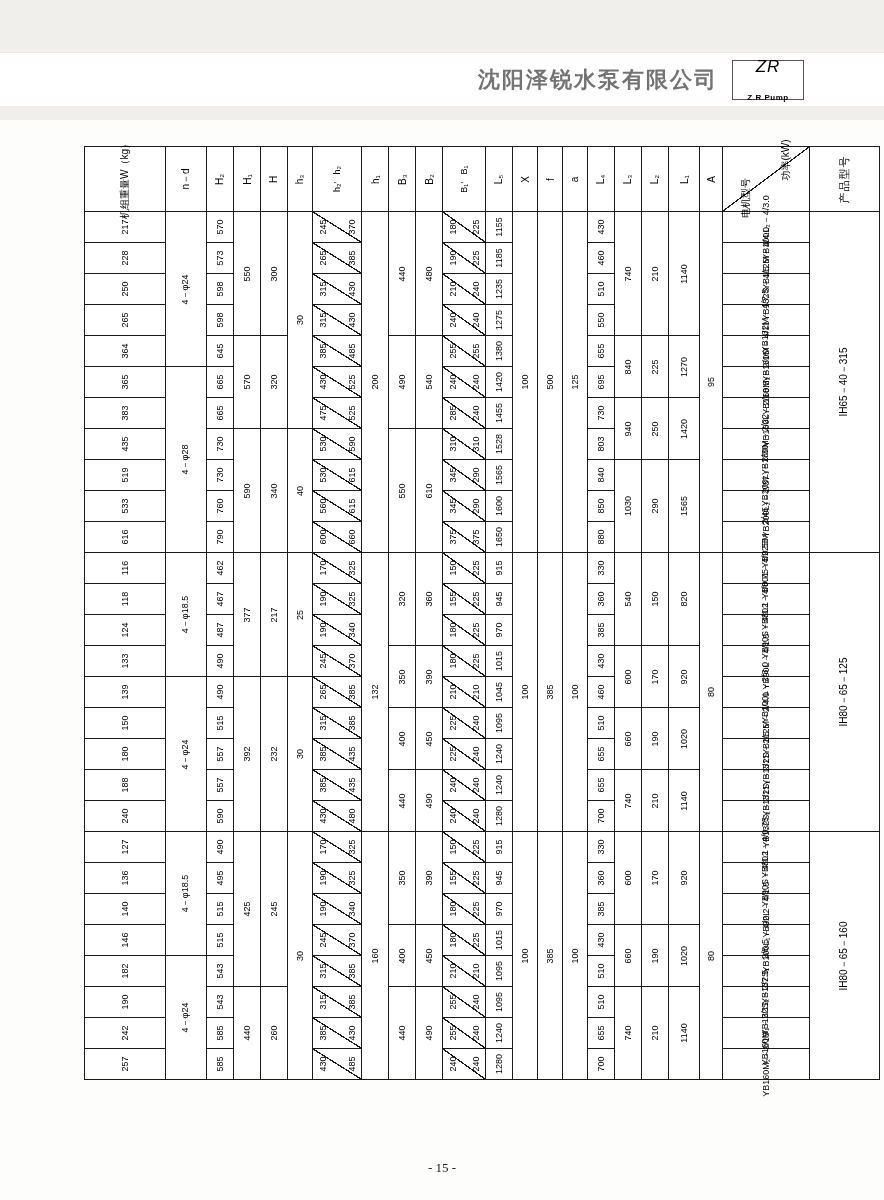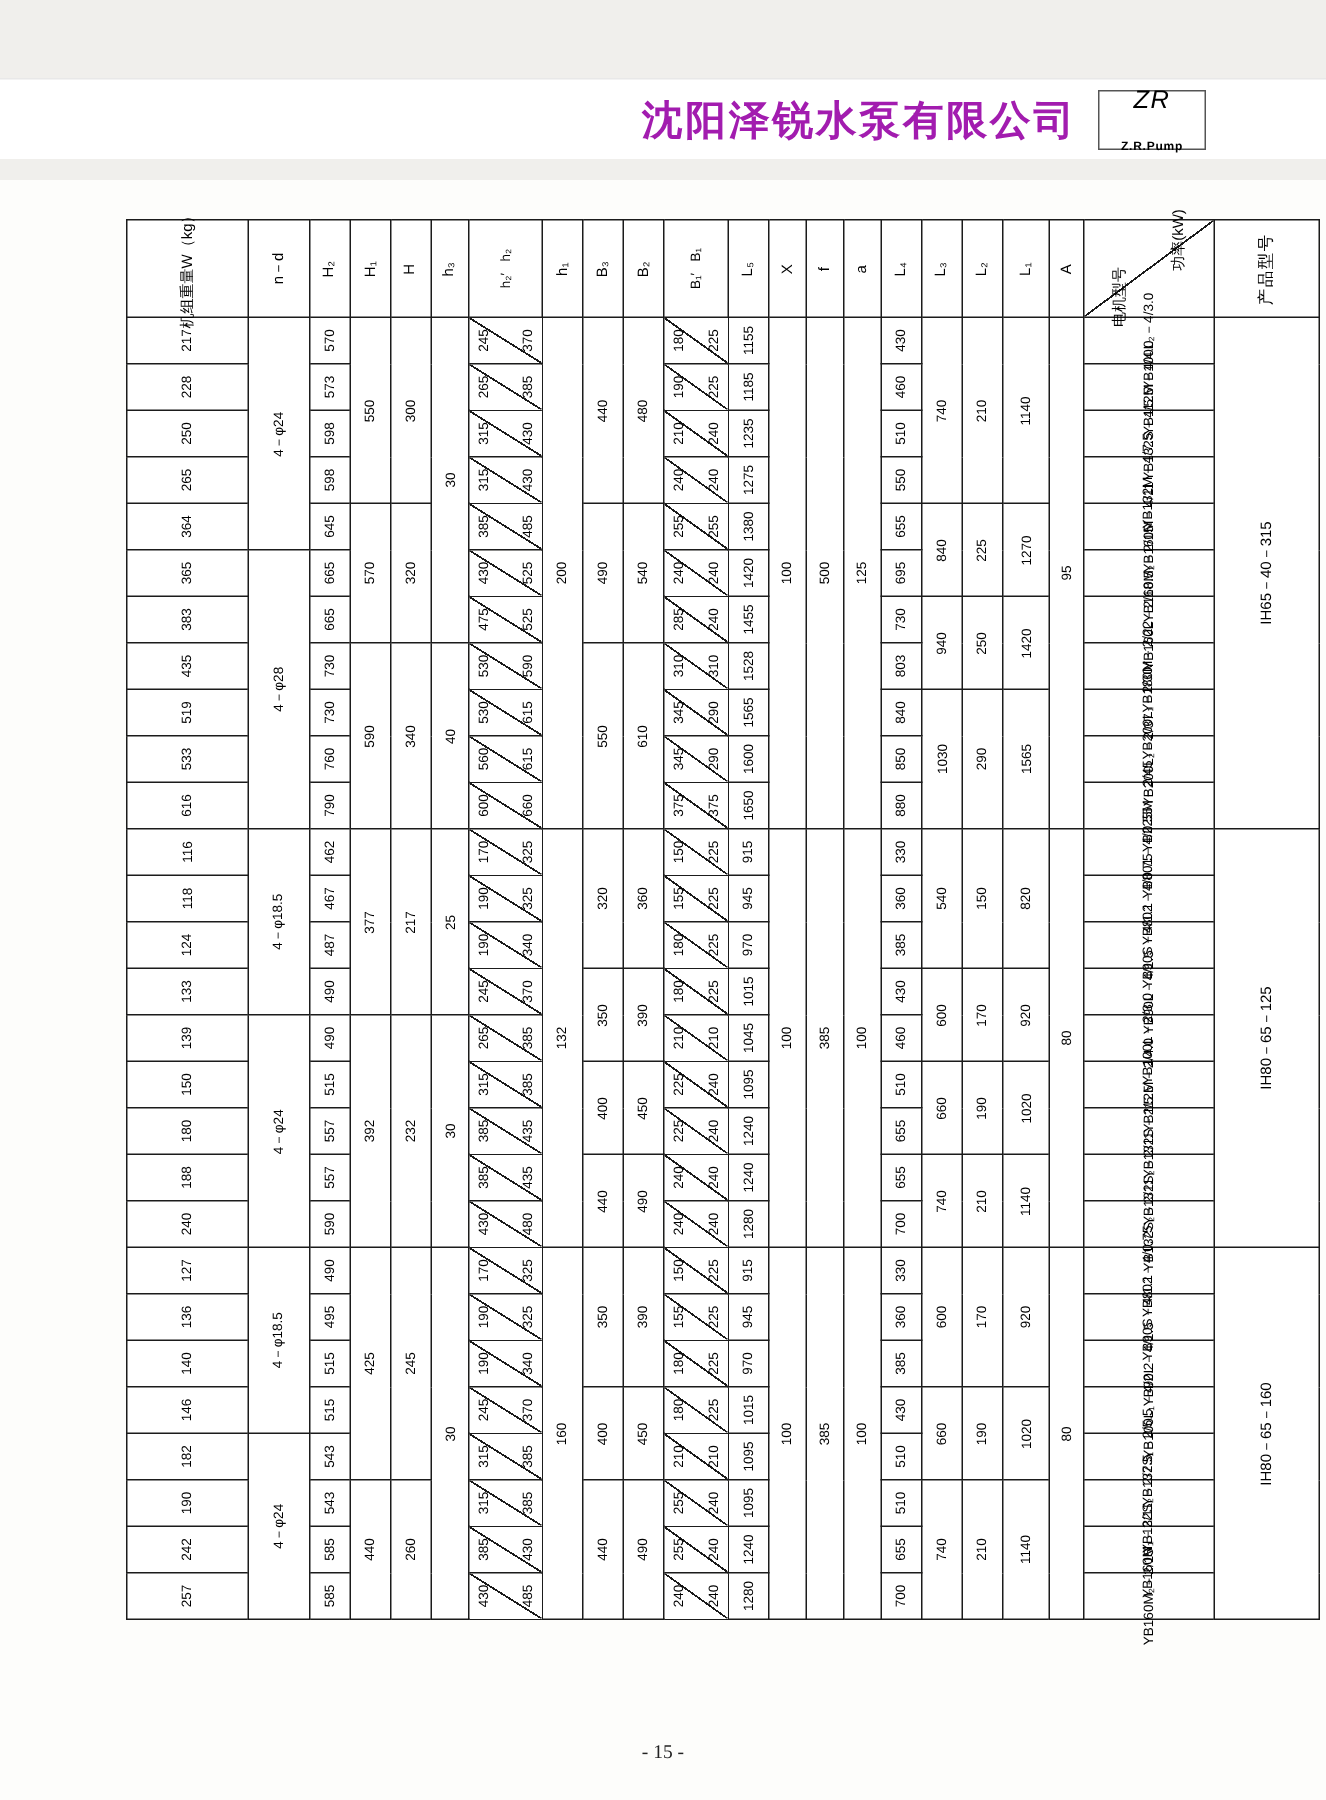--- a/index.html
+++ b/index.html
@@ -8,21 +8,21 @@
     width:884px;height:1200px;background:#fdfdfb;margin:0 auto;position:relative;
     box-sizing:border-box;overflow:hidden;
   }
   
   .hdr{
     position:absolute;left:0;top:52px;width:884px;height:54px;
     background:#ffffff;border-top:1px solid #e8e8e8;border-bottom:1px solid #e8e8e8;
     display:flex;align-items:center;justify-content:flex-end;
   }
   .hdr-title{
-    font-size:27px;font-weight:bold;color:#a21caf;letter-spacing:2px;
+    font-size:22px;font-weight:bold;color:#737373;letter-spacing:2px;
     font-family:"DejaVu Sans",sans-serif;
   }
   .logo{
     margin-left:14px;margin-right:80px;width:70px;height:38px;border:1px solid #555;
     display:flex;flex-direction:column;align-items:center;justify-content:center;background:#fff;
   }
   .logo-main{font-size:17px;font-weight:normal;font-style:italic;line-height:17px;letter-spacing:1px;}
   .logo-sub{font-size:8px;font-weight:bold;line-height:10px;letter-spacing:.5px;margin-top:18px;}
   .hdr-strip{position:absolute;left:0;top:0;width:884px;height:52px;background:#f0efec;}
   .hdr-strip2{position:absolute;left:0;top:106px;width:884px;height:14px;background:#f0efec;}

